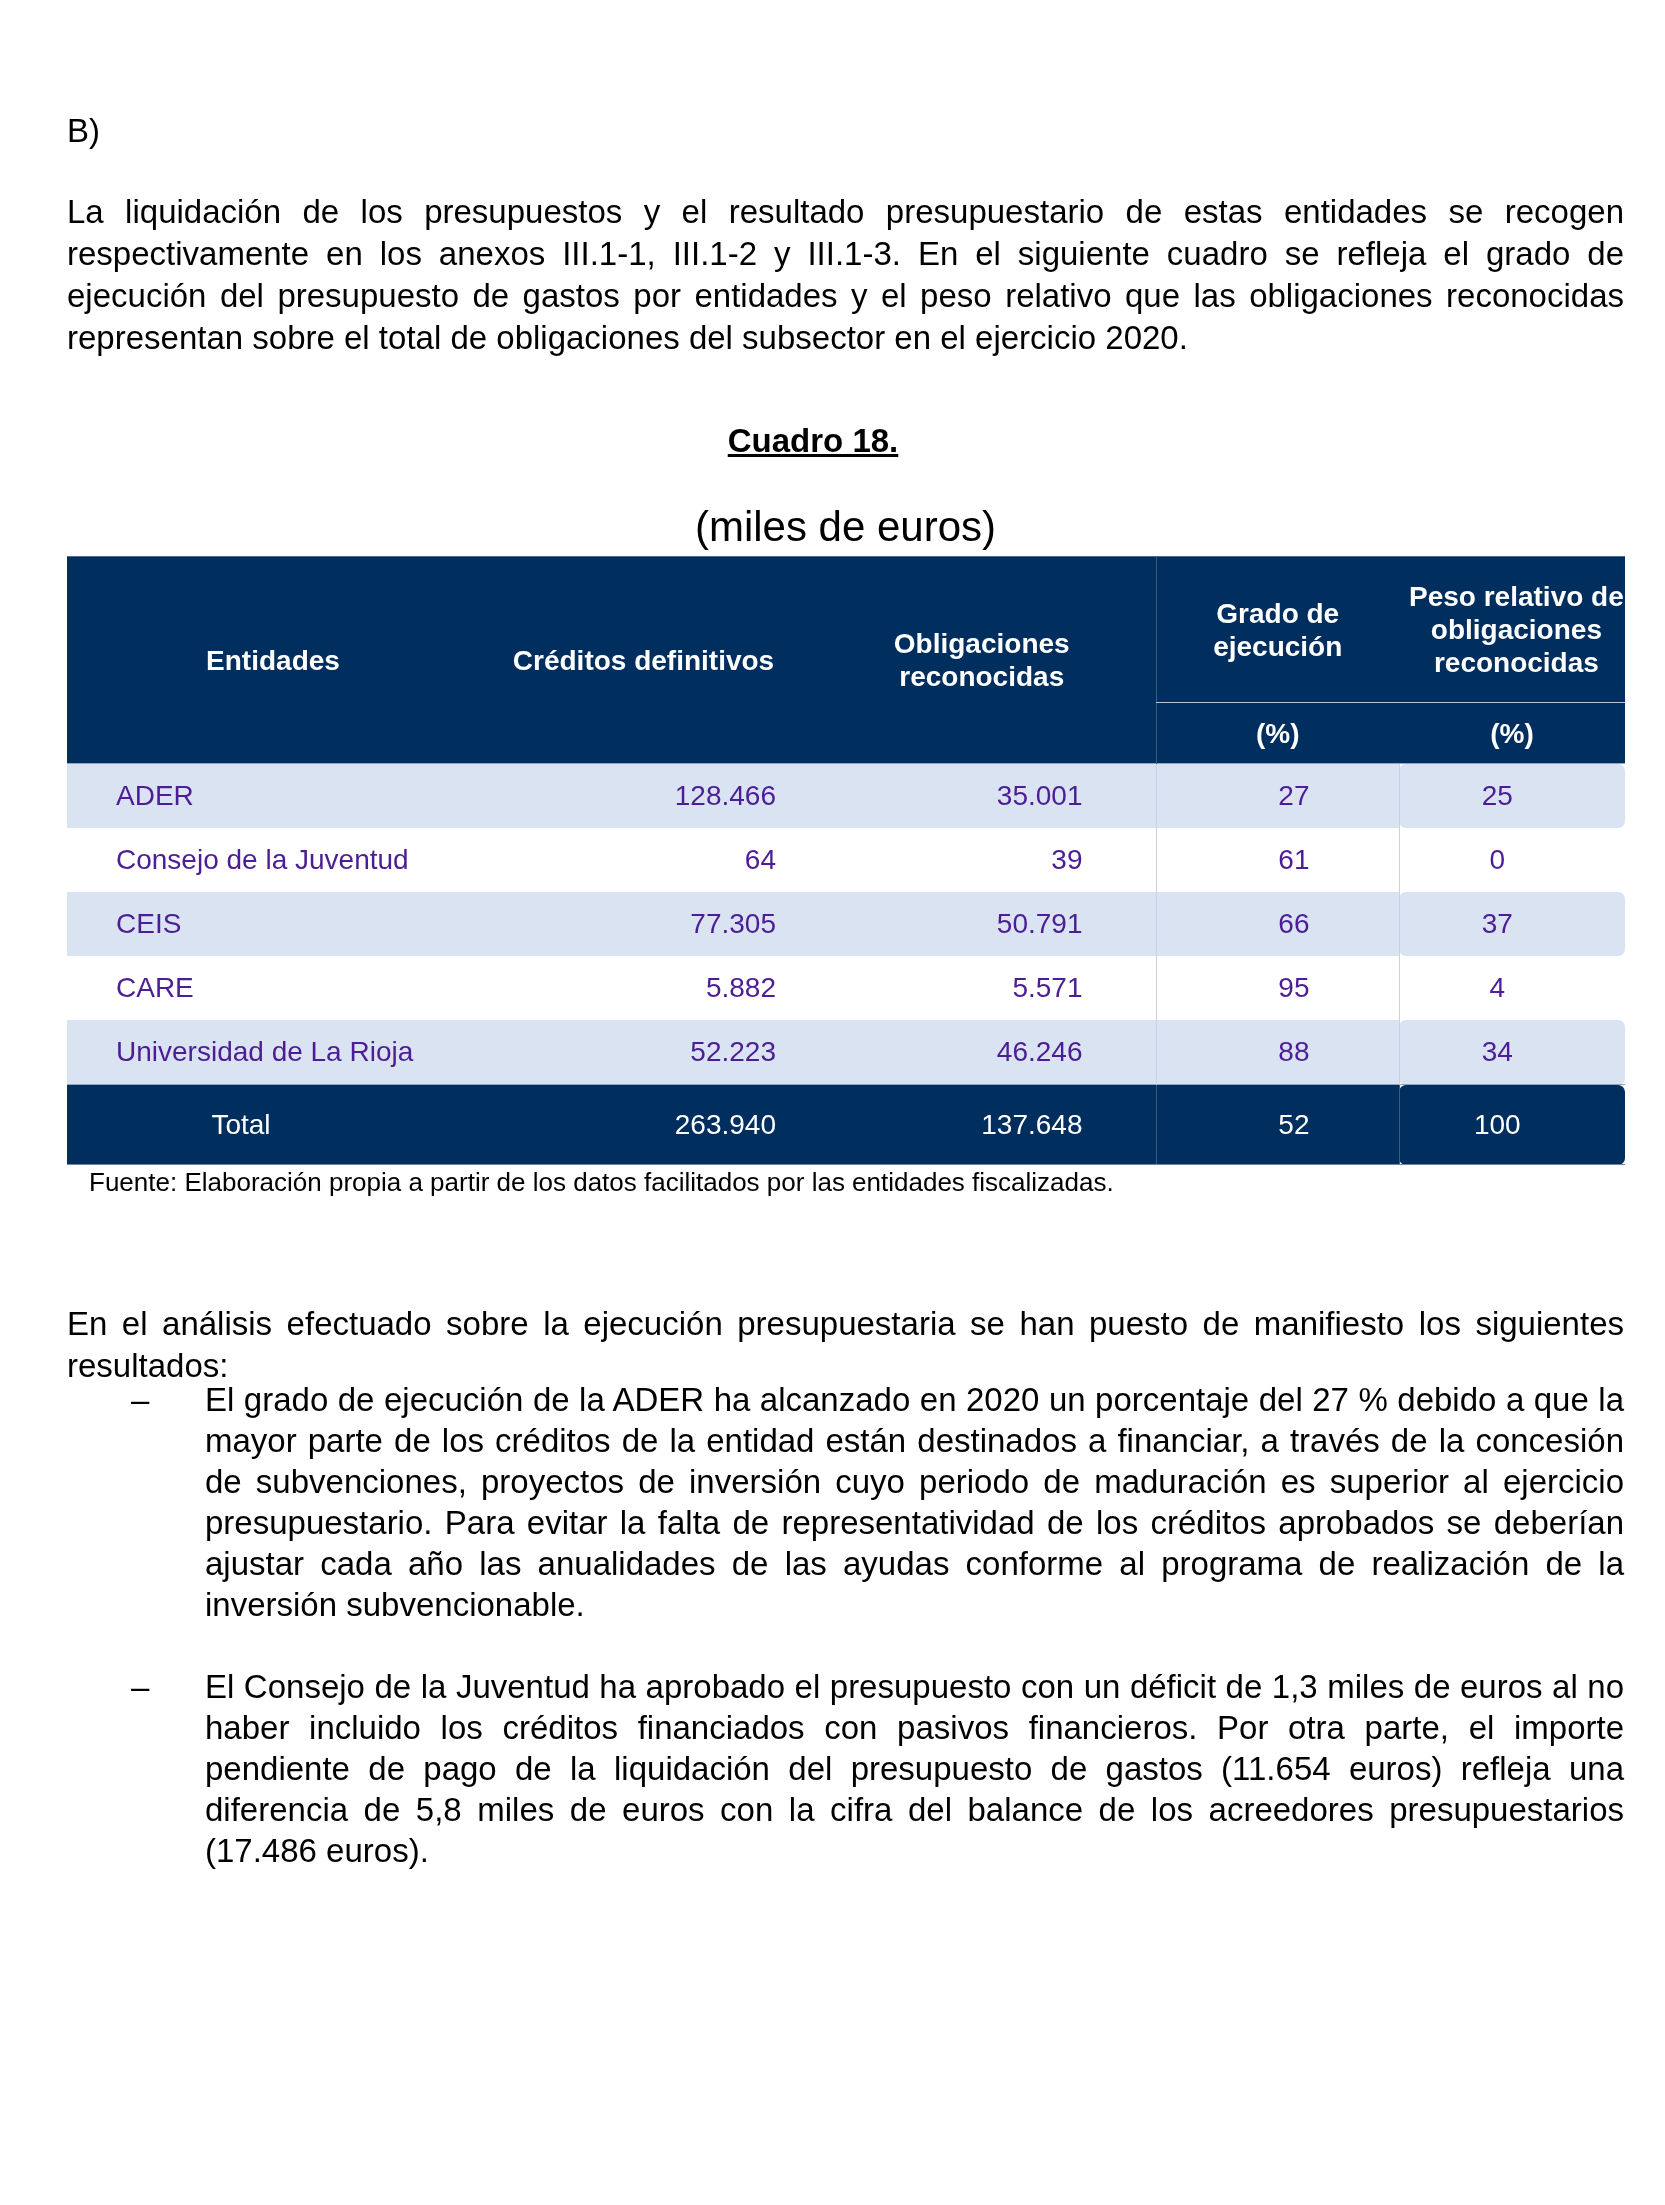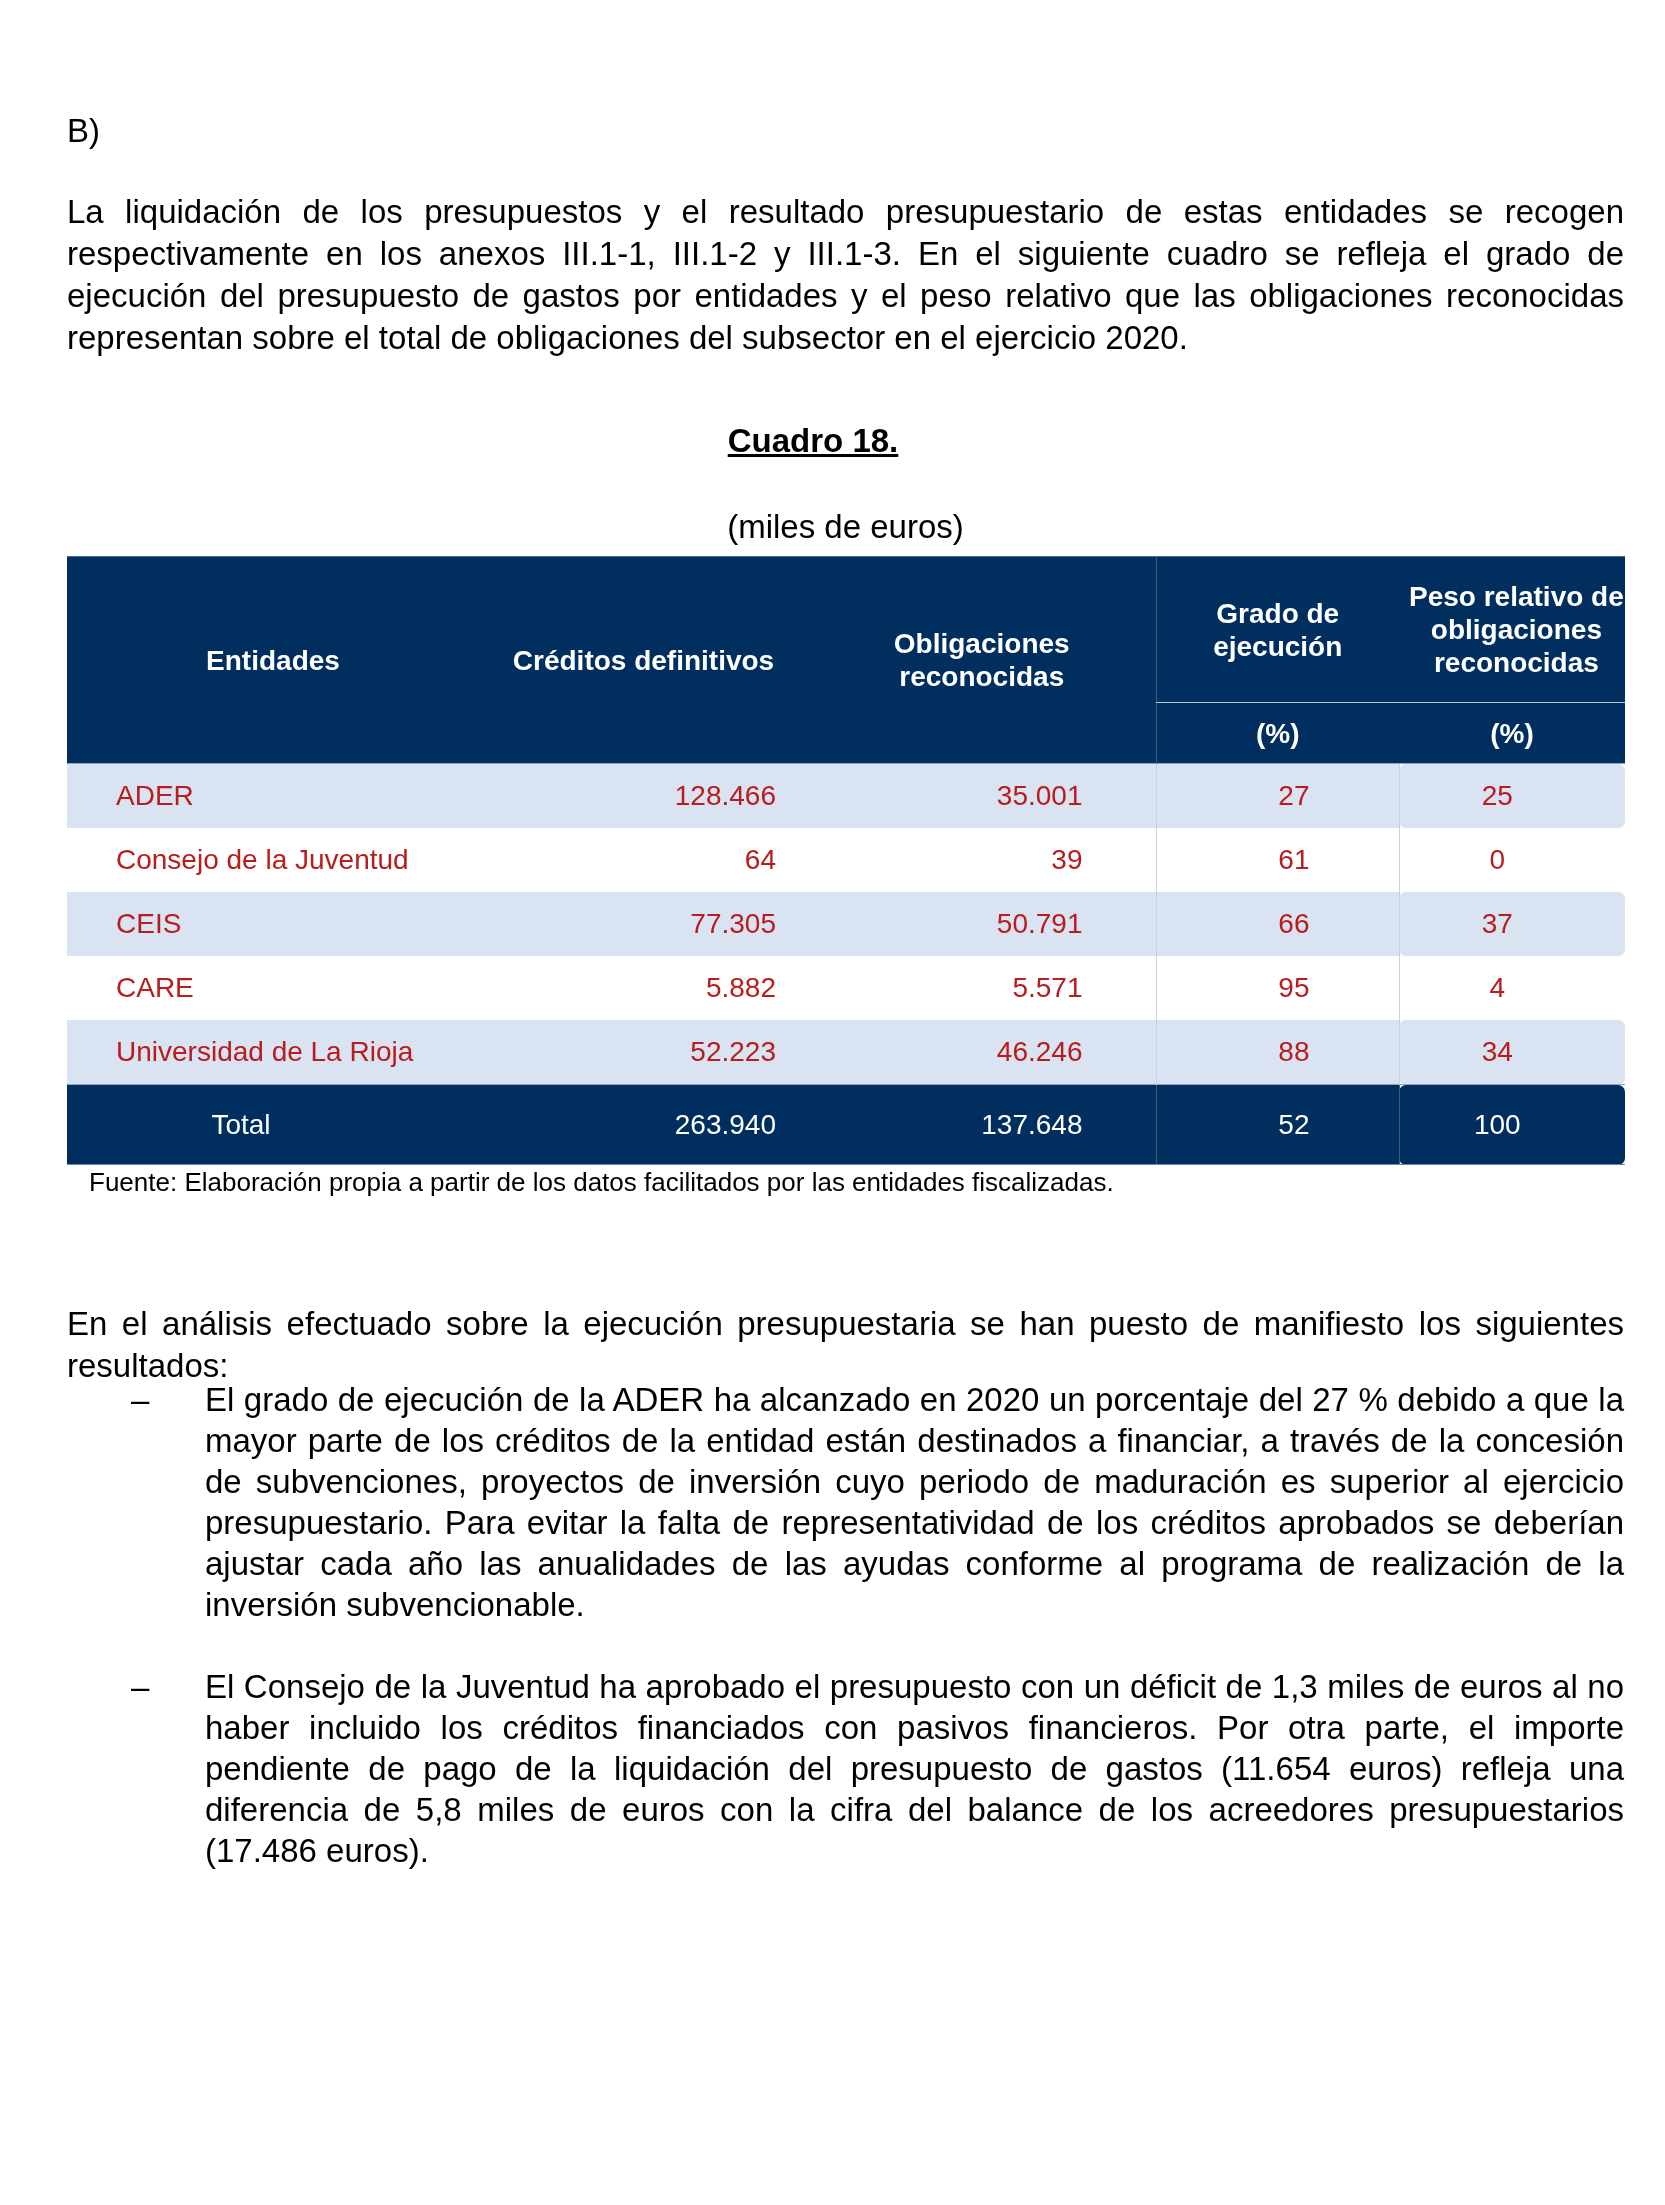--- a/index.html
+++ b/index.html
@@ -29,21 +29,21 @@
     .para-intro { top: 191px; }
 
     .caption {
       position: absolute; top: 421px; left: 0; width: 1557px;
       font-size: 33px; font-weight: bold; line-height: 40px;
       display: flex; justify-content: center; text-decoration: underline;
     }
     .caption .cap-num { margin-right: 65px; }
     .units {
       position: absolute; top: 507px; left: 0; width: 1557px;
-      text-align: center; font-size: 33px; line-height: 40px;
+      text-align: center; font-size: 42px; line-height: 40px;
     }
 
     table.budget {
       position: absolute; top: 556px; left: 0;
       width: 1557px;
       border-collapse: collapse;
       table-layout: fixed;
       font-size: 28px;
     }
     table.budget th {
@@ -59,21 +59,21 @@
     table.budget tr.h2 th { height: 60px; }
     table.budget th.pct-split { border-left: 0.8px solid #3a5a80; }
     table.budget tr.h1 th.sub-top { border-bottom: 1.6px solid #b7c4d6; }
     table.budget tr.h2 th.sub { border-left: 0.8px solid #3a5a80; }
 
     table.budget td {
       height: 64px;
       padding: 0;
       vertical-align: middle;
       line-height: 32px;
-      color: #b91c1c;
+      color: #4c1d95;
     }
     table.budget tbody tr.odd td { background: #dae3f1; }
     table.budget tbody tr.even td { background: #ffffff; }
     table.budget tbody tr:first-child td { border-top: 1.6px solid #8fa6c2; }
     td.c-name { text-align: left; padding-left: 49px !important; }
     td.c-num1 { text-align: right; padding-right: 32px !important; }
     td.c-num2 { text-align: right; padding-right: 73px !important; }
     td.c-num3 { text-align: right; padding-right: 89px !important; border-left: 0.8px solid #c6d2e3; }
     td.c-num4 { text-align: center; padding-right: 30px !important; border-left: 0.8px solid #c6d2e3; border-radius: 7px; }
 

